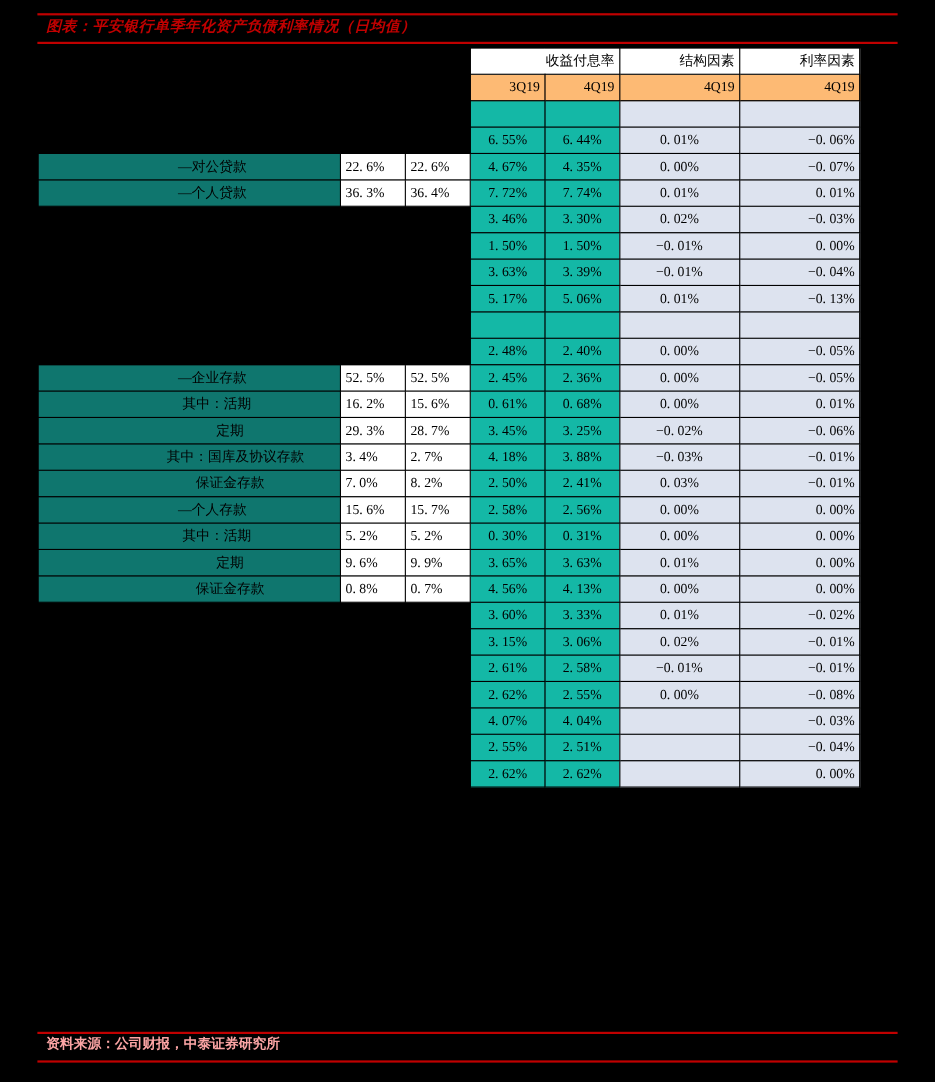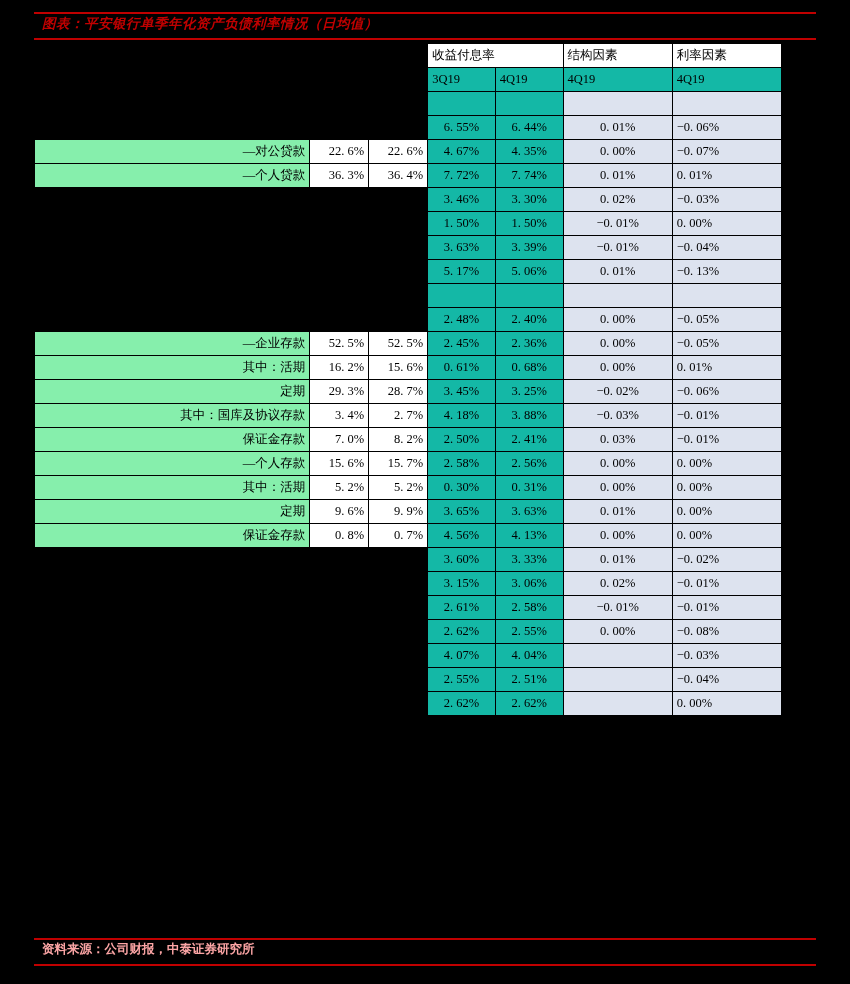--- a/index.html
+++ b/index.html
@@ -89,59 +89,59 @@
     padding: 0 4px;
     color: #000000;
     font-weight: normal;
     font-family: "Liberation Serif", serif;
     vertical-align: middle;
     box-sizing: border-box;
   }
   
   .hdr {
     background: #ffffff;
-    text-align: left;
+    text-align: right;
     font-weight: bold;
     height: 32px;
   }
   .hdr-sub {
-    background: #14b8a6;
-    text-align: left;
+    background: #fdba74;
+    text-align: right;
     font-weight: bold;
     height: 26px;
   }
   
   .blank {
     background: #000000;
     border: none;
   }
   .lbl {
-    background: #86efac;
-    text-align: right;
+    background: #0f766e;
+    text-align: center;
     white-space: nowrap;
   }
   .lbl.i1 { padding-left: 46px; }
   .lbl.i2 { padding-left: 54px; }
   .lbl.i3 { padding-left: 78px; }
   .lbl.i4 { padding-left: 88px; }
   .num {
     background: #ffffff;
-    text-align: right;
+    text-align: left;
   }
   .rate {
     background: #14b8a6;
     text-align: center;
   }
   .struct {
     background: #dde3ef;
     text-align: center;
   }
   .irate {
     background: #dde3ef;
-    text-align: left;
+    text-align: right;
   }
   .bold { font-weight: bold; }
 </style>
 </head>
 <body>
 
 <div class="page">
 
   <div class="title-rule top"></div>
   <div class="title-text">图表：平安银行单季年化资产负债利率情况（日均值）</div>

